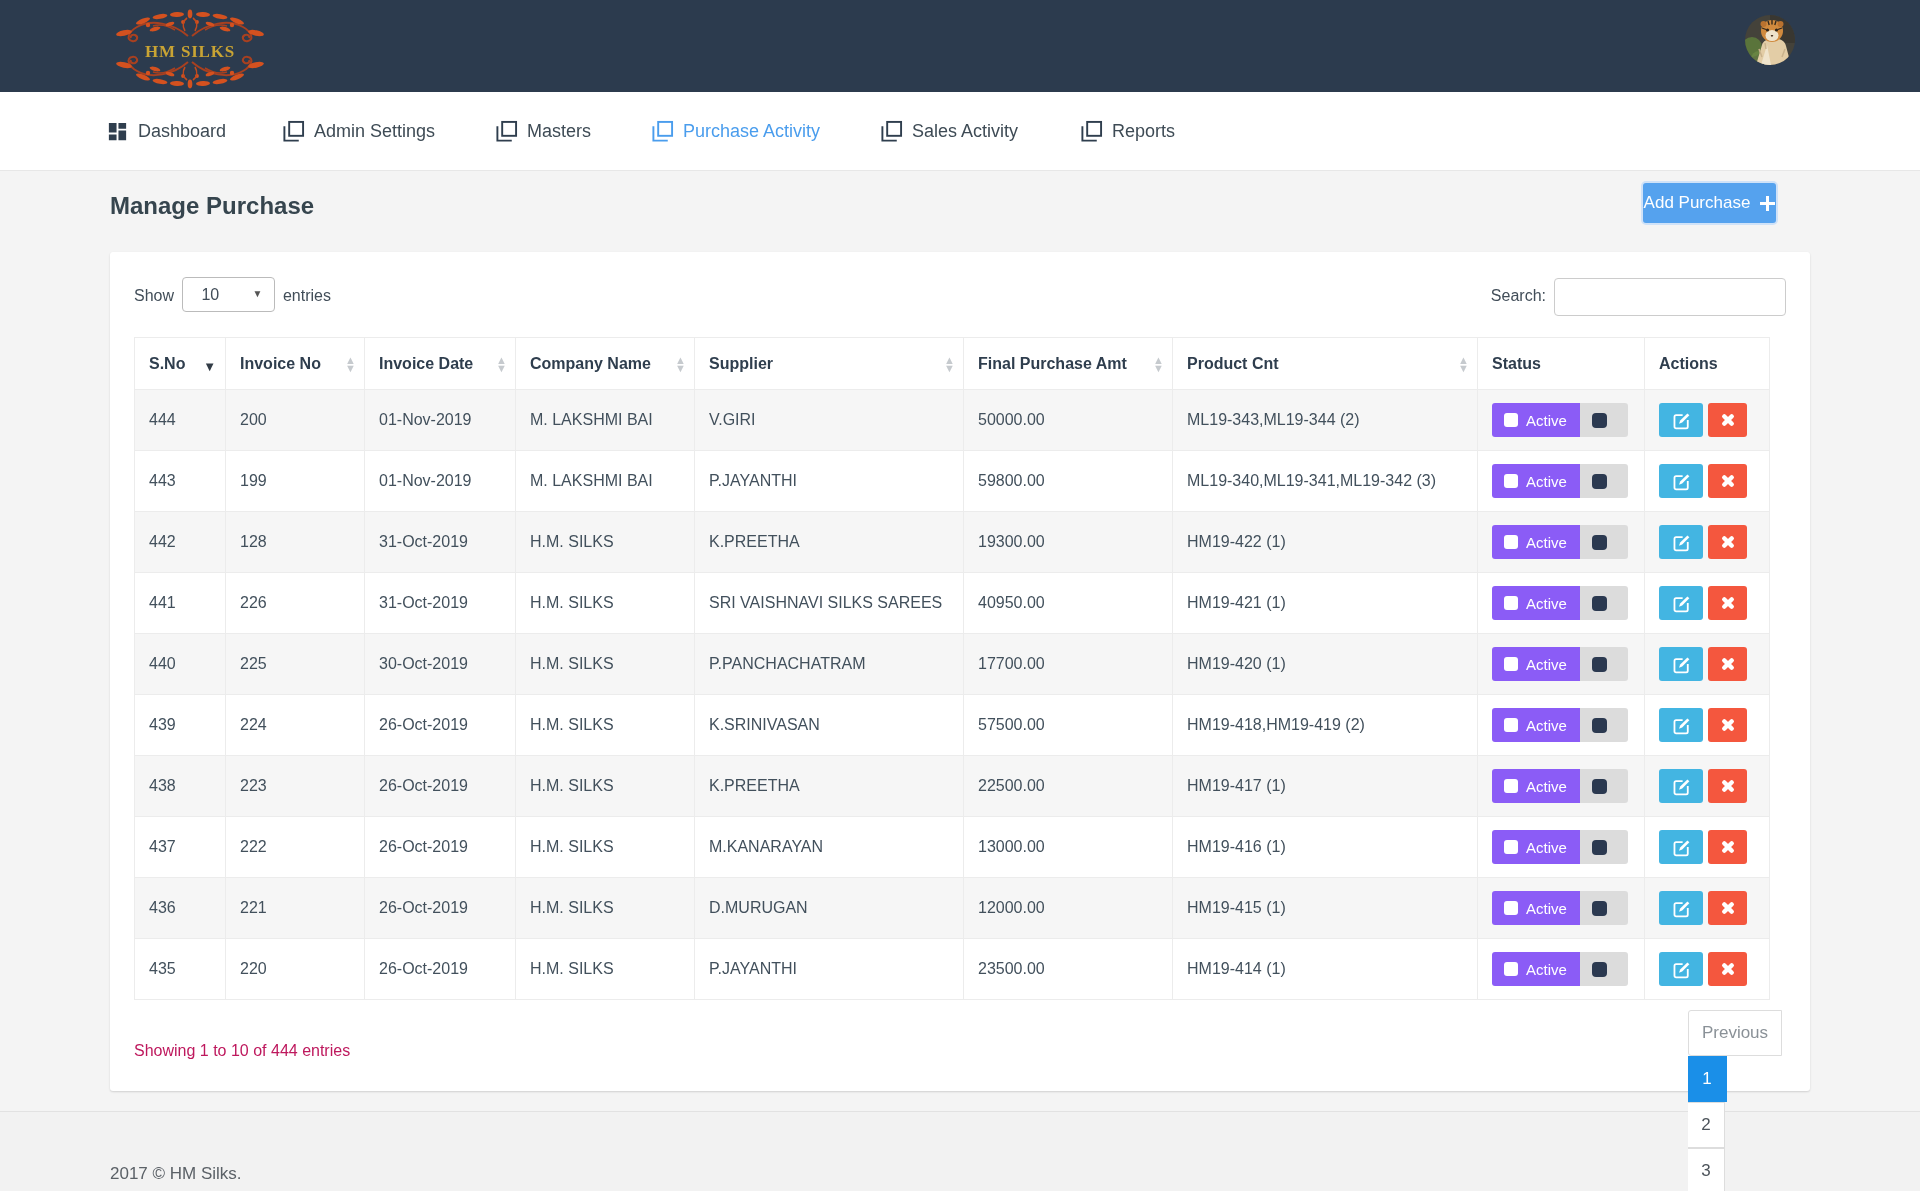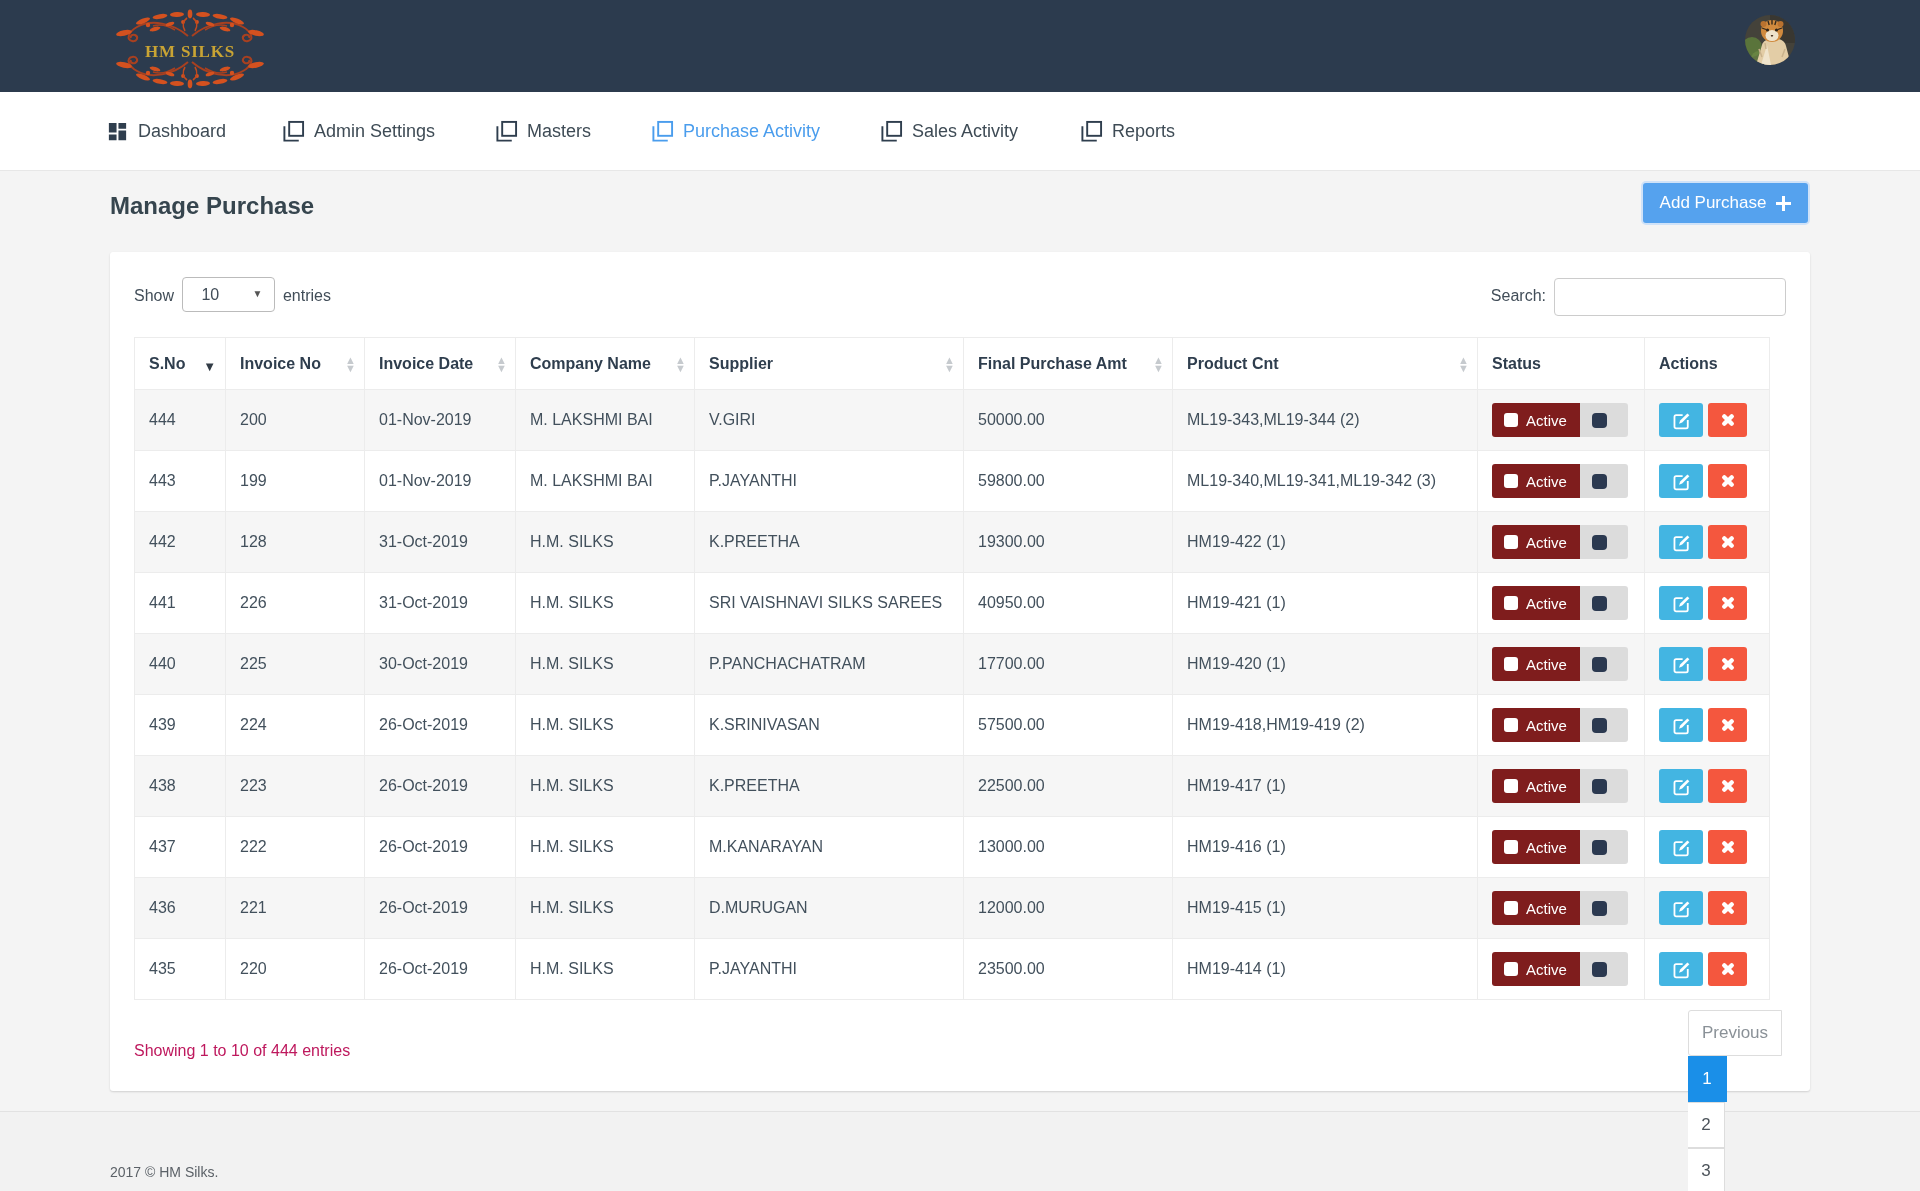--- a/index.html
+++ b/index.html
@@ -12,59 +12,59 @@
 .nav-item svg { margin-right:9px; }
 .nav-item.active { color:#4a9ded;align-items:center; }
 .ni-dash { left:106px; }
 .ni-admin { left:282px; }
 .ni-masters { left:495px; }
 .ni-purchase { left:651px; }
 .ni-sales { left:880px; }
 .ni-reports { left:1080px; }
 .pagehead { position:relative; height:81px; }
 .pagehead h1 { position:absolute; left:110px; top:21px; font-size:24px; color:#36454e; font-weight:bold; }
-.btn-add { position:absolute; left:1641px; top:10px; width:169px; height:44px; background:#55a2ee; border:2px solid #cfe2f8; border-radius:5px; color:#fff; font-size:17px; display:flex; align-items:center; justify-content:center; }
+.btn-add { position:absolute; left:1641px; top:10px; width:137px; height:44px; background:#55a2ee; border:2px solid #cfe2f8; border-radius:5px; color:#fff; font-size:17px; display:flex; align-items:center; justify-content:center; }
 .card { margin:0 110px; width:1700px; background:#fff; border-radius:3px; box-shadow:0 1px 2px rgba(0,0,0,0.15); padding:25px 24px 35px 24px; }
 .tbl-top { height:60px; position:relative; font-size:16px; color:#414d58; }
 .tbl-top .show { position:absolute; left:0; top:2px; }
 .sel { display:inline-block; width:93px; height:35px; border:1px solid #bbb; border-radius:4px; margin:0 3px 0 4px; position:relative; vertical-align:middle; top:-2px; }
 .sel span.v { position:absolute; left:18px; top:8px; }
 .sel span.c { position:absolute; right:12px; top:10px; font-size:10px; color:#555; }
 .searchbox { position:absolute; right:0; top:1px; }
 .searchbox label { margin-right:8px; }
 .searchbox input { width:232px; height:38px; border:1px solid #ccc; border-radius:4px; vertical-align:middle; }
 table { border-collapse:collapse; width:1635px; table-layout:fixed; font-size:16px; color:#42505c; }
 th, td { border:1px solid #ececec; text-align:left; vertical-align:middle; }
 th { height:52px; font-size:16px; font-weight:bold; color:#2f3e4e; padding:0 14px; position:relative; }
 td { height:61px; padding:0 14px; }
 tr.odd td { background:#f6f6f6; }
 .sorticons { position:absolute; right:8px; top:50%; margin-top:-8px; line-height:8px; font-size:11px; color:#c6cace; }
 .sortdesc { position:absolute; right:9px; top:50%; margin-top:-5px; font-size:13px; color:#323c46; }
 .c-sno{width:91px;} .c-inv{width:139px;} .c-date{width:151px;} .c-comp{width:179px;} .c-supp{width:269px;} .c-amt{width:209px;} .c-prod{width:305px;} .c-status{width:167px;} .c-act{width:125px;}
 .stgroup { display:flex; align-items:center; }
-.btn-active { height:34px; background:#7f1d1d; border-radius:3px 0 0 3px; color:#fff; font-size:15px; display:flex; align-items:center; padding:0 13px 0 12px; }
+.btn-active { height:34px; background:#8b5cf6; border-radius:3px 0 0 3px; color:#fff; font-size:15px; display:flex; align-items:center; padding:0 13px 0 12px; }
 .btn-active .sq { width:14px; height:14px; background:#fff; border-radius:3px; margin-right:8px; }
 .btn-toggle { width:48px; height:34px; background:#dcdcdc; border-radius:0 3px 3px 0; display:flex; align-items:center; justify-content:center; }
 .btn-toggle .sq { width:15px; height:15px; background:#2b3950; border-radius:4px; margin-right:8px; }
 .actgroup { display:flex; align-items:center; }
 .btn-edit { width:44px; height:34px; background:#43b5e2; border-radius:3px; display:flex; align-items:center; justify-content:center; }
 .btn-del { width:39px; height:34px; background:#f4573e; border-radius:3px; display:flex; align-items:center; justify-content:center; margin-left:5px; }
 .tbl-bottom { margin-top:10px; height:46px; position:relative; }
 .tbl-bottom .info { position:absolute; left:0; top:16px; font-size:16px; color:#be185d;margin-top:16px; }
 .pager { position:absolute; right:4px; top:0; display:flex; font-size:17px;flex-direction:column; }
 .pager .pg { height:46px;  border:1px solid #ddd; border-left:none; display:flex; align-items:center; justify-content:center; color:#4d545b; background:#fff; }
 .pager .pg.first { border-left:1px solid #ddd; border-radius:3px 0 0 3px; color:#8a9197; width:94px; }
 .pager .pg.num { width:37px; }
 .pager .pg.one { width:39px; }
 .pager .pg.cur { background:#1a8fe8; color:#fff; border-color:#1a8fe8; }
 .pager .pg.dots { width:40px; color:#8a9197; }
 .pager .pg.w45 { width:48px; }
 .pager .pg.last { border-radius:0 3px 3px 0; width:61px; }
 .footer { margin-top:20px; border-top:1px solid #e2e2e2; height:98px; background:#f2f2f2; }
-.footer p { padding:52px 0 0 110px; font-size:14px; color:#5b6167; }
+.footer p { padding:52px 0 0 110px; font-size:17px; color:#5b6167; }
 </style>
 </head>
 <body>
 <div class="topbar">
   <div class="logo">
   <svg width="150" height="82" viewBox="0 0 150 82">
     <defs>
       <g id="q">
         <path d="M73,27 C58,14 36,10 22,18 C13,23 11,31 17,32 C22,33 24,28 20,26 C17,25 15,27 16,29" fill="none" stroke="#a84020" stroke-width="2"></path>
         <path d="M60,21 C52,16 44,15 38,17" fill="none" stroke="#a84020" stroke-width="1.6"></path>

